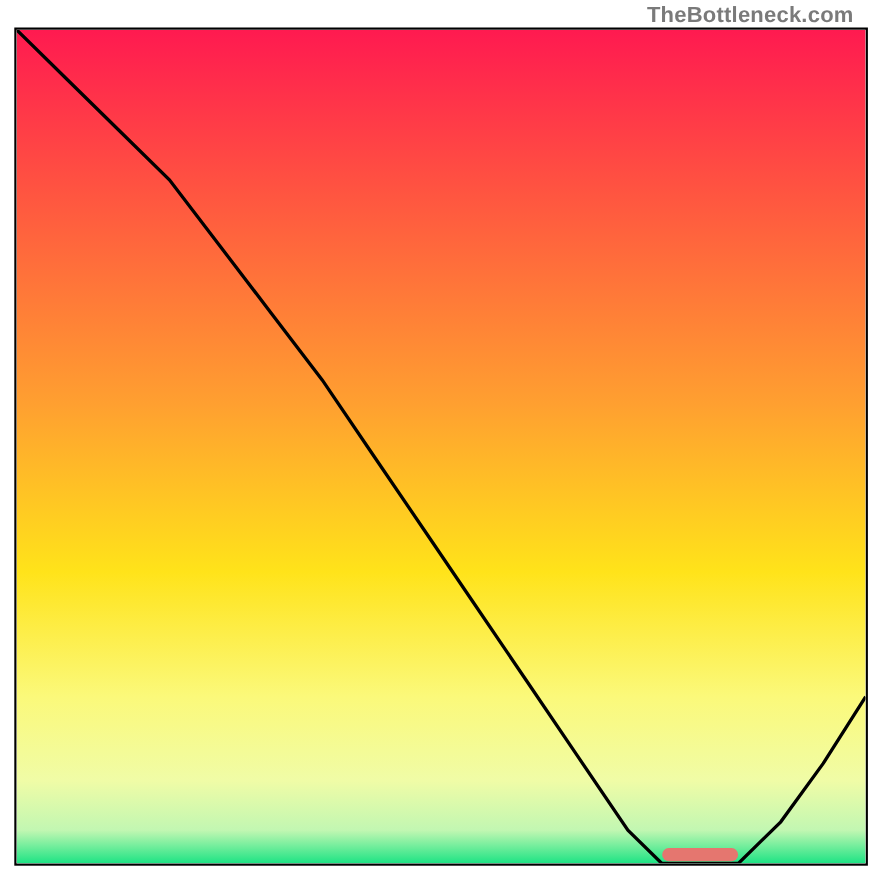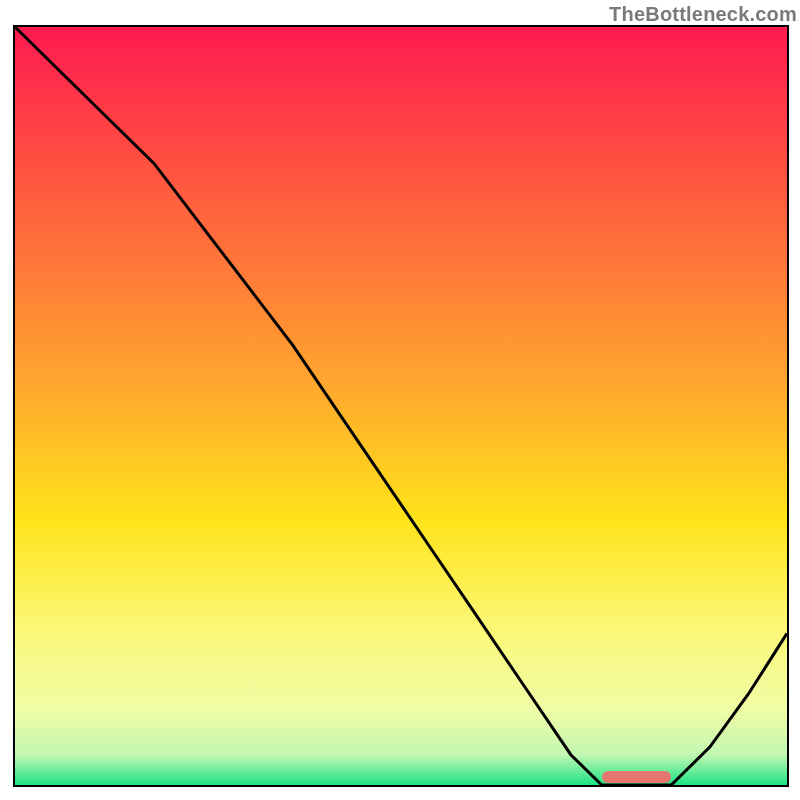--- a/index.html
+++ b/index.html
@@ -35,21 +35,21 @@
   .curve-svg {
     position: absolute;
     left: 0;
     top: 0;
     width: 100%;
     height: 100%;
   }
   .watermark {
     position: absolute;
     top: 3px;
-    right: 3px;
+    right: 24px;
     font-size: 20px;
     font-weight: bold;
     color: #7a7a7a;
     letter-spacing: 0.2px;
   }
   .marker {
     position: absolute;
     height: 12px;
     border-radius: 6px;
     background: #e5766f;

